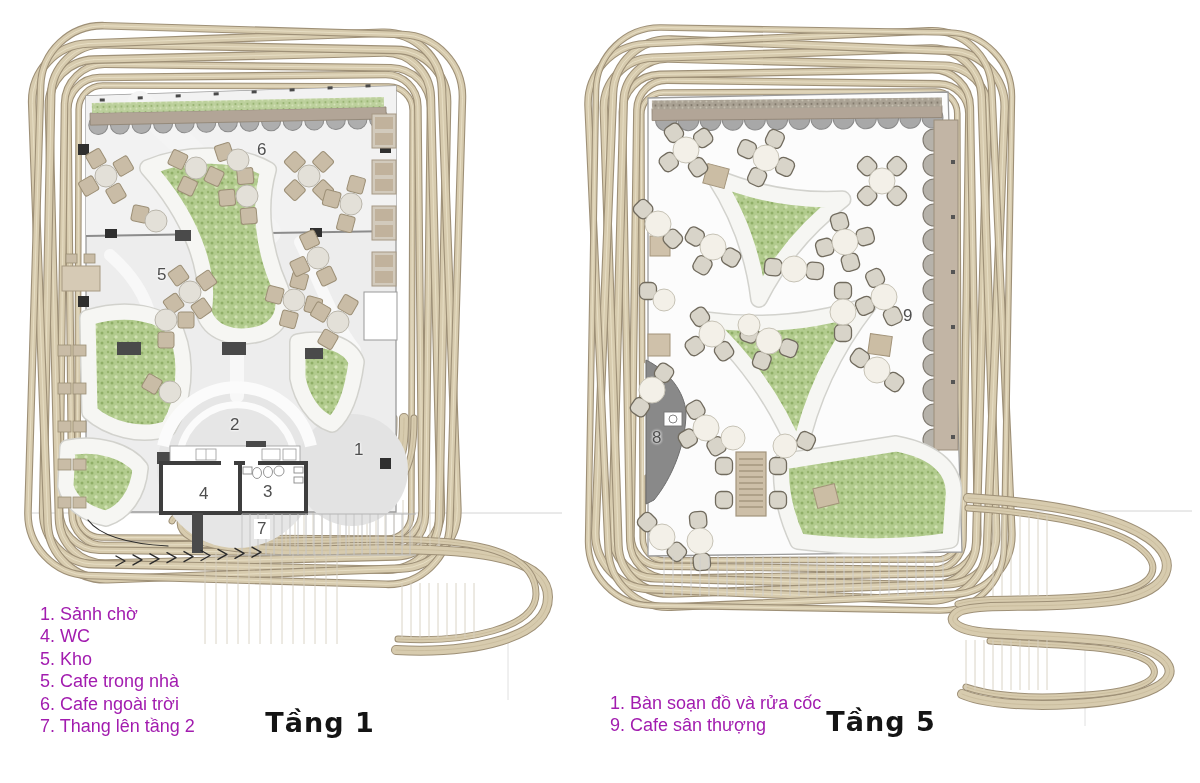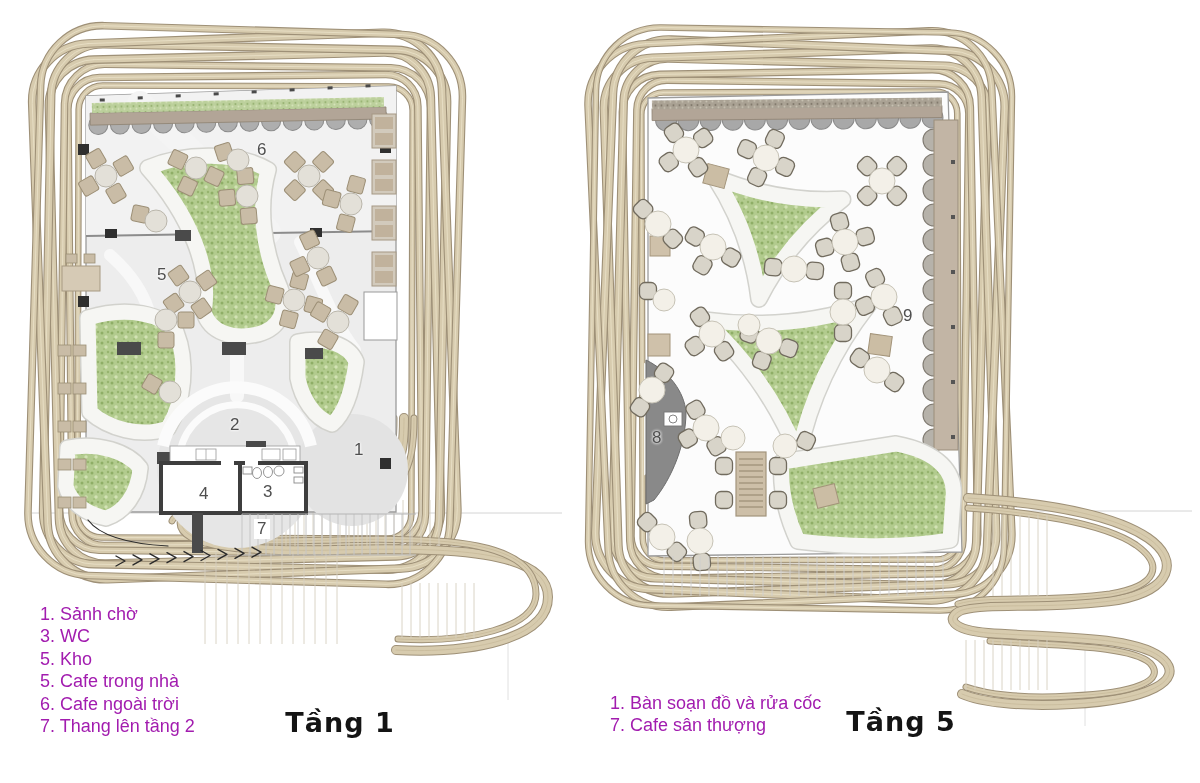--- a/index.html
+++ b/index.html
@@ -5,21 +5,21 @@
   html,body{margin:0;padding:0;background:#ffffff;}
   .stage{position:relative;width:1200px;height:783px;background:#fff;overflow:hidden;
          font-family:"Liberation Sans",sans-serif;}
   #scene{position:absolute;left:0;top:0;}
   .marker{position:absolute;transform:translate(-50%,-50%);
           font-size:17px;color:#4f4f4f;letter-spacing:.5px;
           text-shadow:0 0 3px #fff,0 0 3px #fff;}
   .marker--halo{background:#fff;padding:0 3px;}
   .plan-title{position:absolute;transform:translate(-50%,-50%);
               font-family:"DejaVu Sans",sans-serif;font-weight:800;
-              font-size:27px;letter-spacing:1px;color:#141414;white-space:nowrap;margin-left:20px;}
+              font-size:27px;letter-spacing:1px;color:#141414;white-space:nowrap;}
   .legend{position:absolute;font-size:18px;line-height:22.4px;color:#a21caf;white-space:nowrap;}
 </style>
 </head>
 <body>
 
 <div class="stage">
 
   <svg id="scene" width="1200" height="783" viewBox="0 0 1200 783">
     <defs>
       <pattern id="veg" patternUnits="userSpaceOnUse" width="10" height="10">
@@ -593,26 +593,26 @@
   <div class="marker" style="left:268px;top:492px">3</div>
   <div class="marker" style="left:204px;top:494px">4</div>
   <div class="marker" style="left:162px;top:275px">5</div>
   <div class="marker" style="left:262px;top:150px">6</div>
   <div class="marker marker--halo" style="left:262px;top:529px">7</div>
   <div class="marker" style="left:657px;top:438px">8</div>
   <div class="marker" style="left:908px;top:316px">9</div>
 
   <div class="legend" style="left:40px;top:603px">
     <div>1. Sảnh chờ</div>
-    <div>3. WC</div>
+    <div>4. WC</div>
     <div>5. Kho</div>
     <div>5. Cafe trong nhà</div>
     <div>6. Cafe ngoài trời</div>
     <div>7. Thang lên tầng 2</div>
   </div>
   <div class="legend" style="left:610px;top:692px">
     <div>1. Bàn soạn đồ và rửa cốc</div>
-    <div>7. Cafe sân thượng</div>
+    <div>9. Cafe sân thượng</div>
   </div>
 
   <div class="plan-title" style="left:320px;top:722px">Tầng 1</div>
   <div class="plan-title" style="left:881px;top:721px">Tầng 5</div>
 </div>
 
 </body></html>

